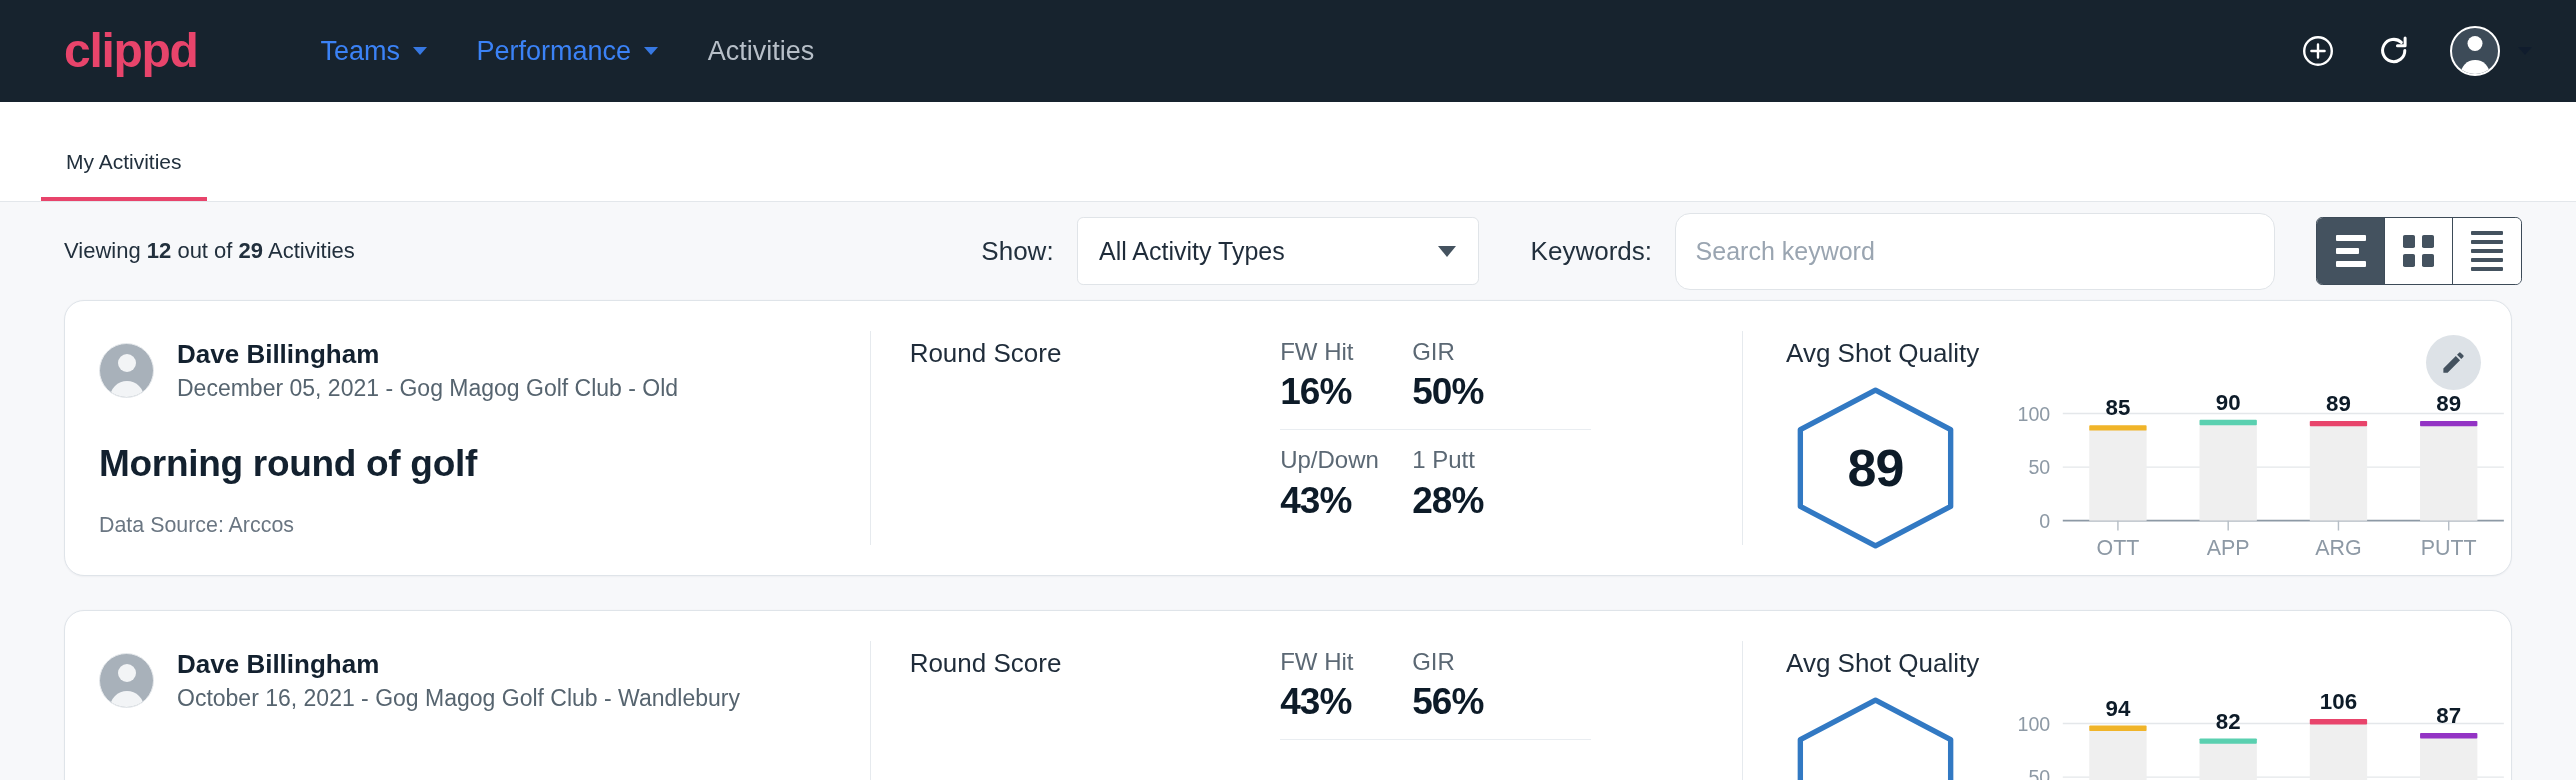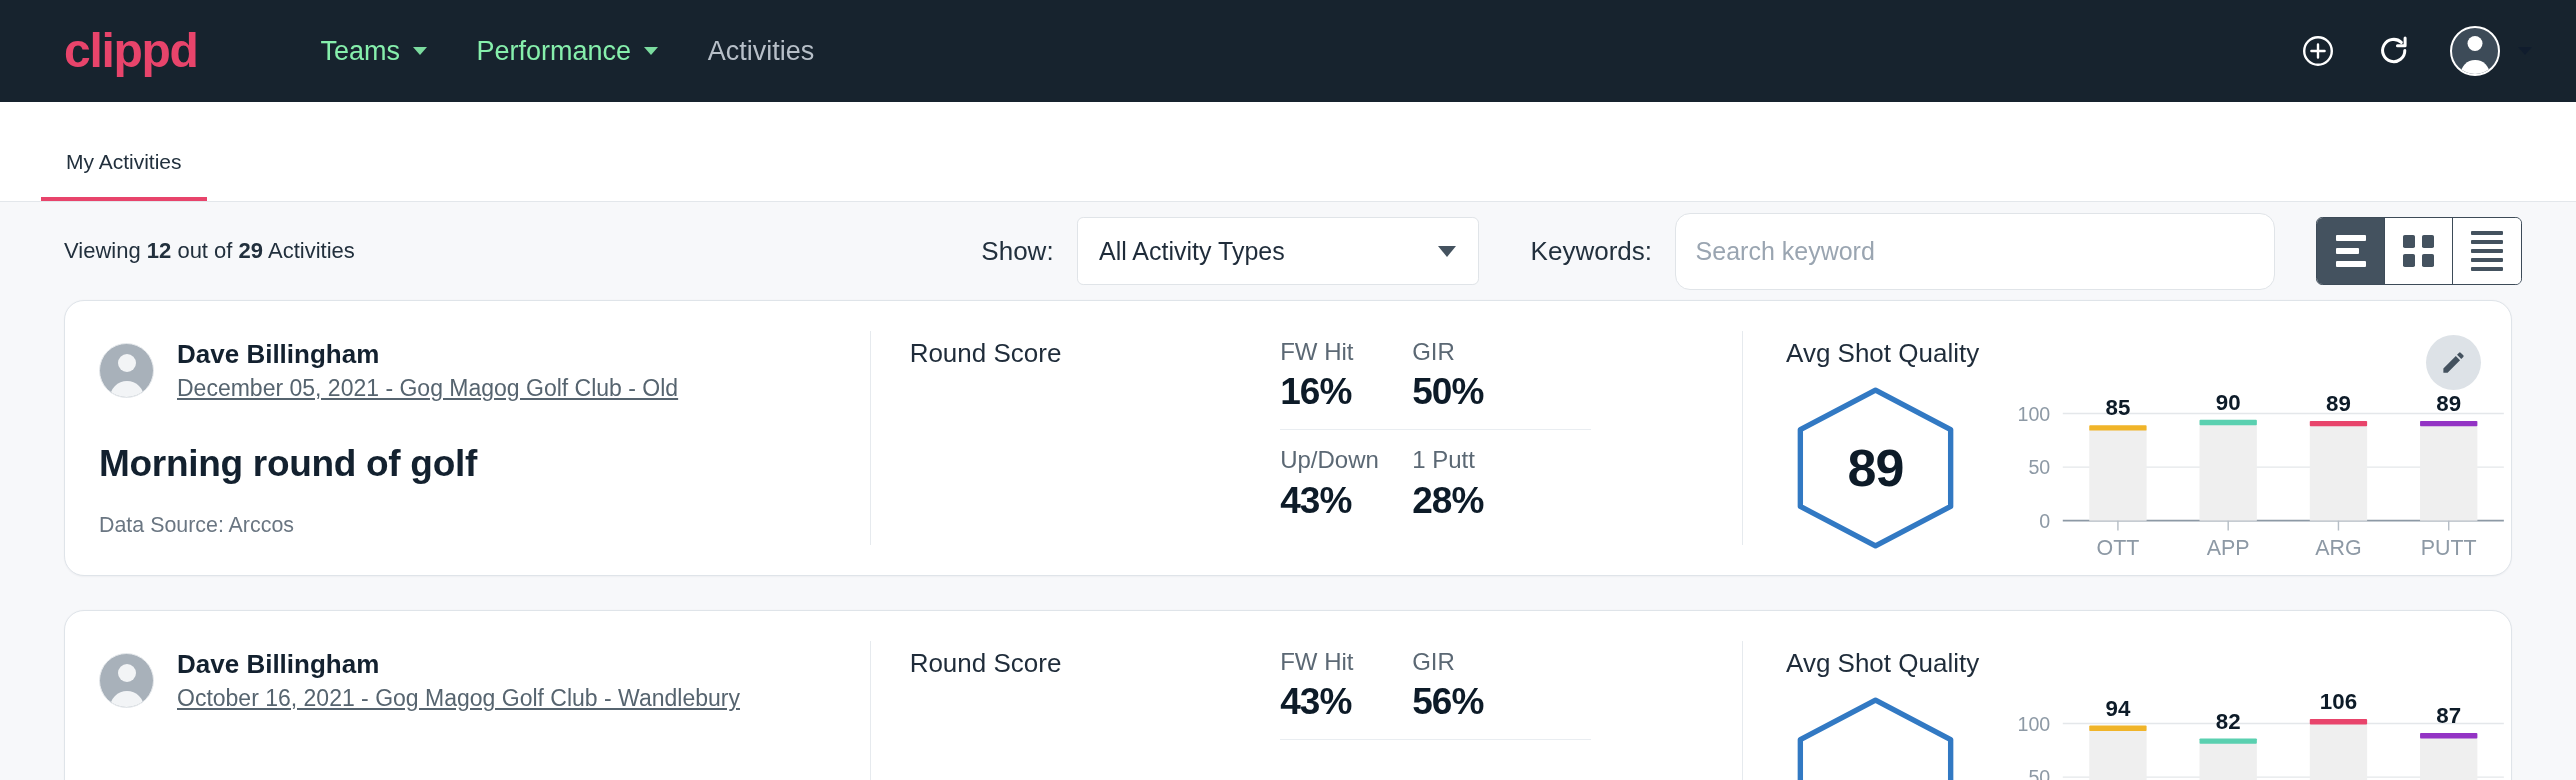--- a/index.html
+++ b/index.html
@@ -25,21 +25,21 @@
     font-weight: 700;
     color: #e8446b;
     letter-spacing: -1.3px;
     line-height: 1;
     margin-right: 98px;
     user-select: none;
   }
   .nav { display: flex; align-items: center; gap: 0; }
   .nav-item {
     display: flex; align-items: center; gap: 12.5px;
-    font-size: 27px; color: #86efac;
+    font-size: 27px; color: #3b82f6;
     padding: 9px 25px;
     cursor: pointer; white-space: nowrap;
   }
   .nav-item.dim { color: #b7bfc8; }
   .chev {
     width: 0; height: 0;
     border-left: 7.1px solid transparent;
     border-right: 7.1px solid transparent;
     border-top: 8px solid currentColor;
     opacity: .9;
@@ -172,21 +172,21 @@
   }
   .av .head {
     position: absolute; top: 9.8px; left: 50%; transform: translateX(-50%);
     width: 18px; height: 18px; border-radius: 50%; background: #f2f4f6;
   }
   .av .body {
     position: absolute; bottom: -6.2px; left: 50%; transform: translateX(-50%);
     width: 34px; height: 23px; border-radius: 17px 17px 0 0; background: #f2f4f6;
   }
   .pname { font-size: 26px; font-weight: 700; color: #13212f; line-height: 1.25; }
-  .pmeta { font-size: 23px; color: #56646f; line-height: 1.3; margin-top: 3.6px; text-decoration: underline; }
+  .pmeta { font-size: 23px; color: #56646f; line-height: 1.3; margin-top: 3.6px; }
   .ctitle { font-size: 37px; font-weight: 700; color: #13212f; margin-top: 39px; letter-spacing: -0.3px; }
   .csource { font-size: 21.4px; color: #6a7682; position: absolute; bottom: 37px; left: 34px; }
 
   .vdiv { width: 0.9px; background: #e6eaee; margin: 30px 0; flex: 0 0 auto; }
 
   
   .col-score { width: 375px; padding-left: 39px; }
   .clabel { font-size: 26px; color: #1f2c3a; }
   .score-row { display: flex; align-items: flex-end; margin-top: 9px; }
   .score-num {

